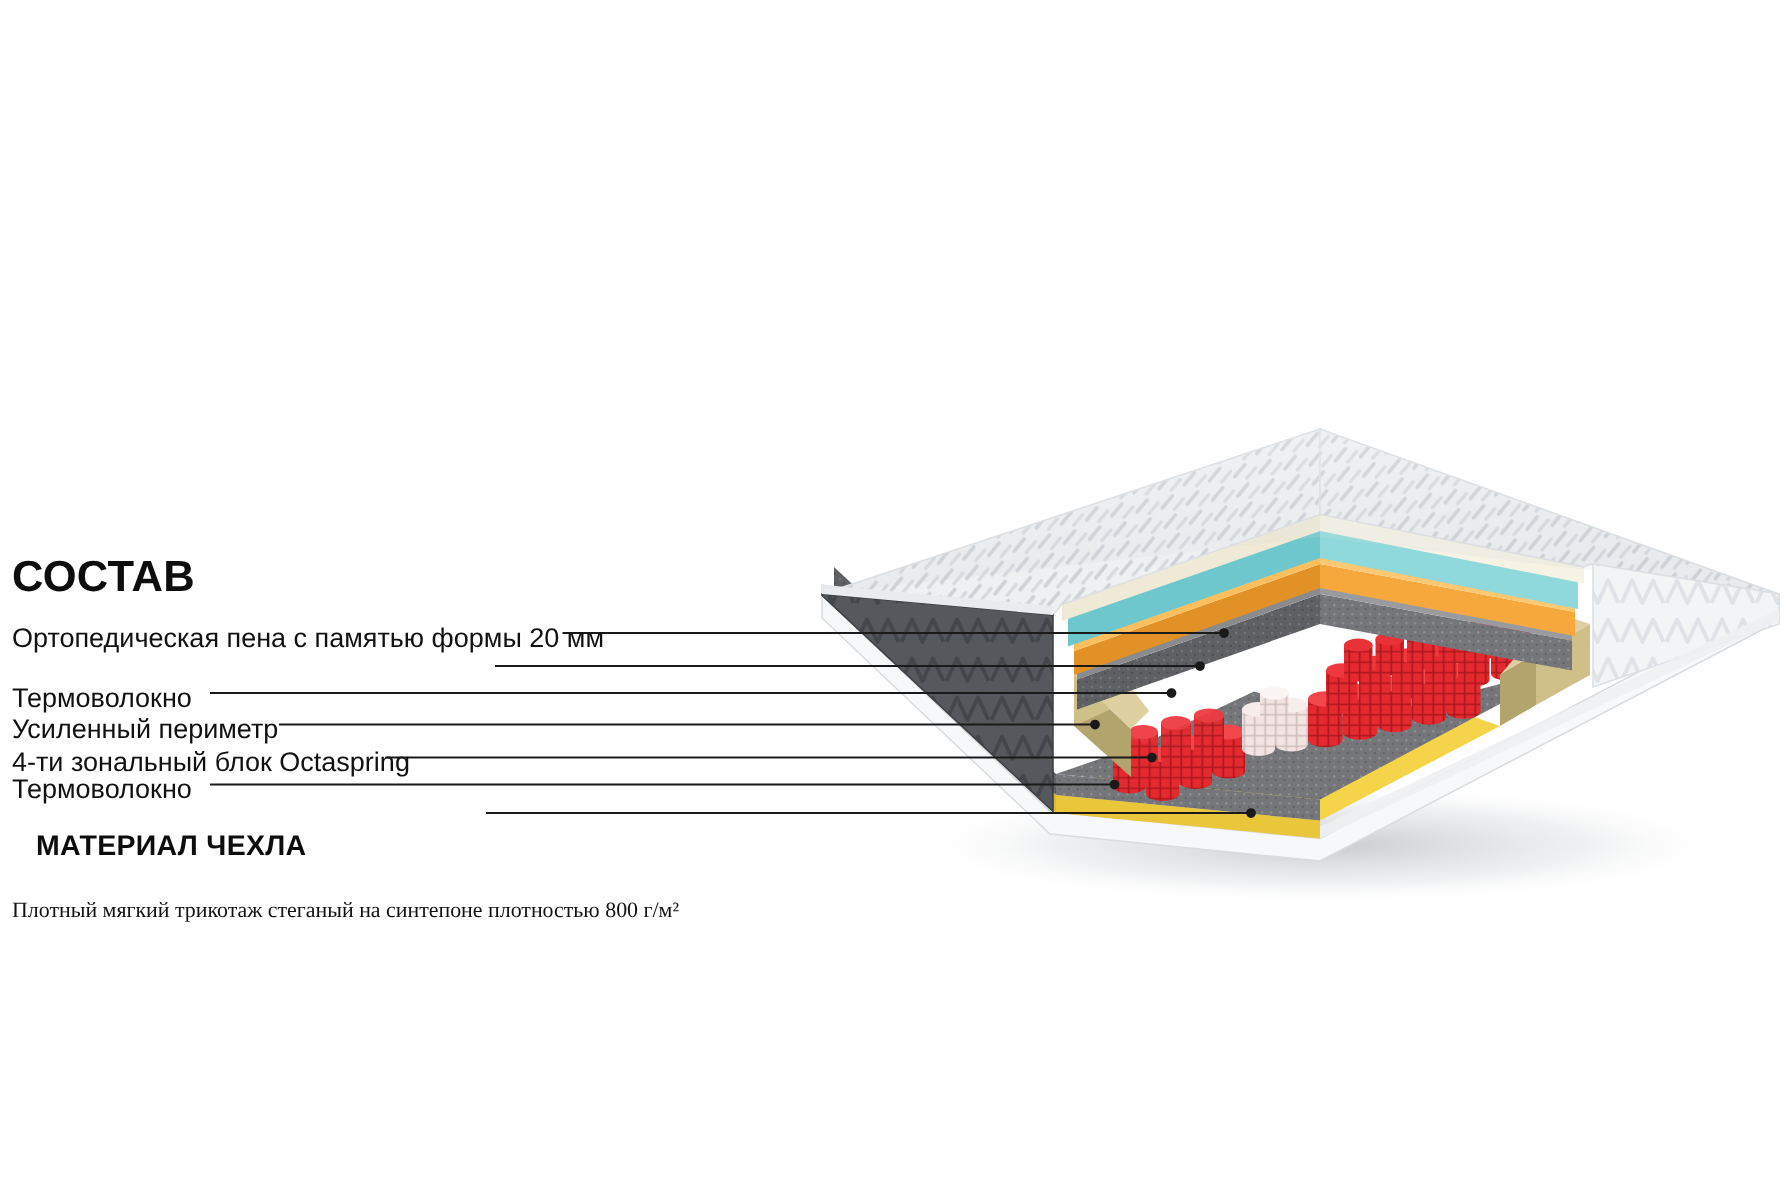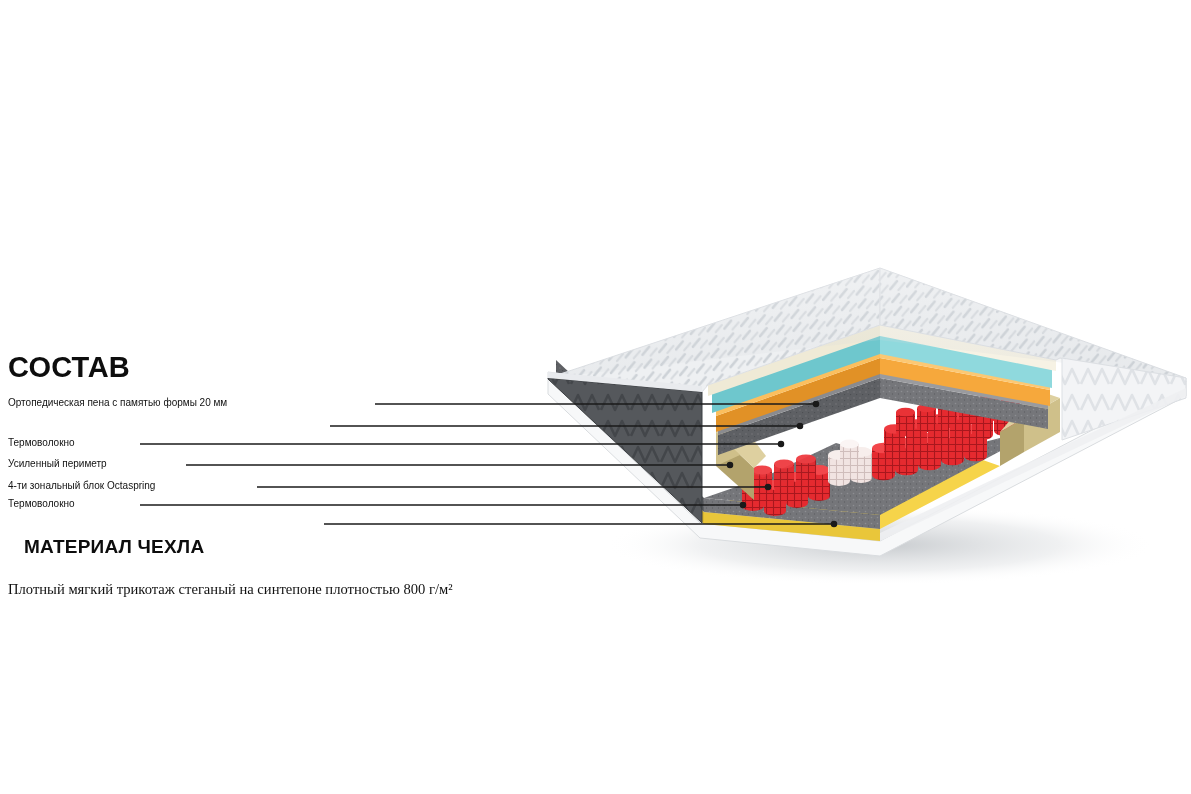--- a/index.html
+++ b/index.html
@@ -5,38 +5,38 @@
 <style>
   html,body{margin:0;padding:0;}
   body{
     width:1191px;height:794px;
     background:#ffffff;
     font-family:"Liberation Sans","DejaVu Sans",sans-serif;
     color:#111111;
     overflow:hidden;
     position:relative;
   }
-  #stage{position:absolute;inset:0;}
+  #stage{position:absolute;inset:0;margin-top:18px;}
 
   
   .heading{
     position:absolute;
     font-weight:bold;
     letter-spacing:.2px;
     color:#0d0d0d;
     white-space:nowrap;
     line-height:1;
   }
   #h-sostav{left:8px;top:353px;font-size:29px;}
   #h-cover{left:24px;top:537px;font-size:19px;}
 
   .spec-line{
     position:absolute;
     left:8px;
-    font-size:10px;
+    font-size:18px;
     line-height:1;
     white-space:nowrap;
     color:#111;
   }
   #cover-text{
     position:absolute;left:8px;top:582px;
     font-size:14.6px;line-height:1;white-space:nowrap;color:#111;font-family:Liberation Serif, serif;
   }
 
   

